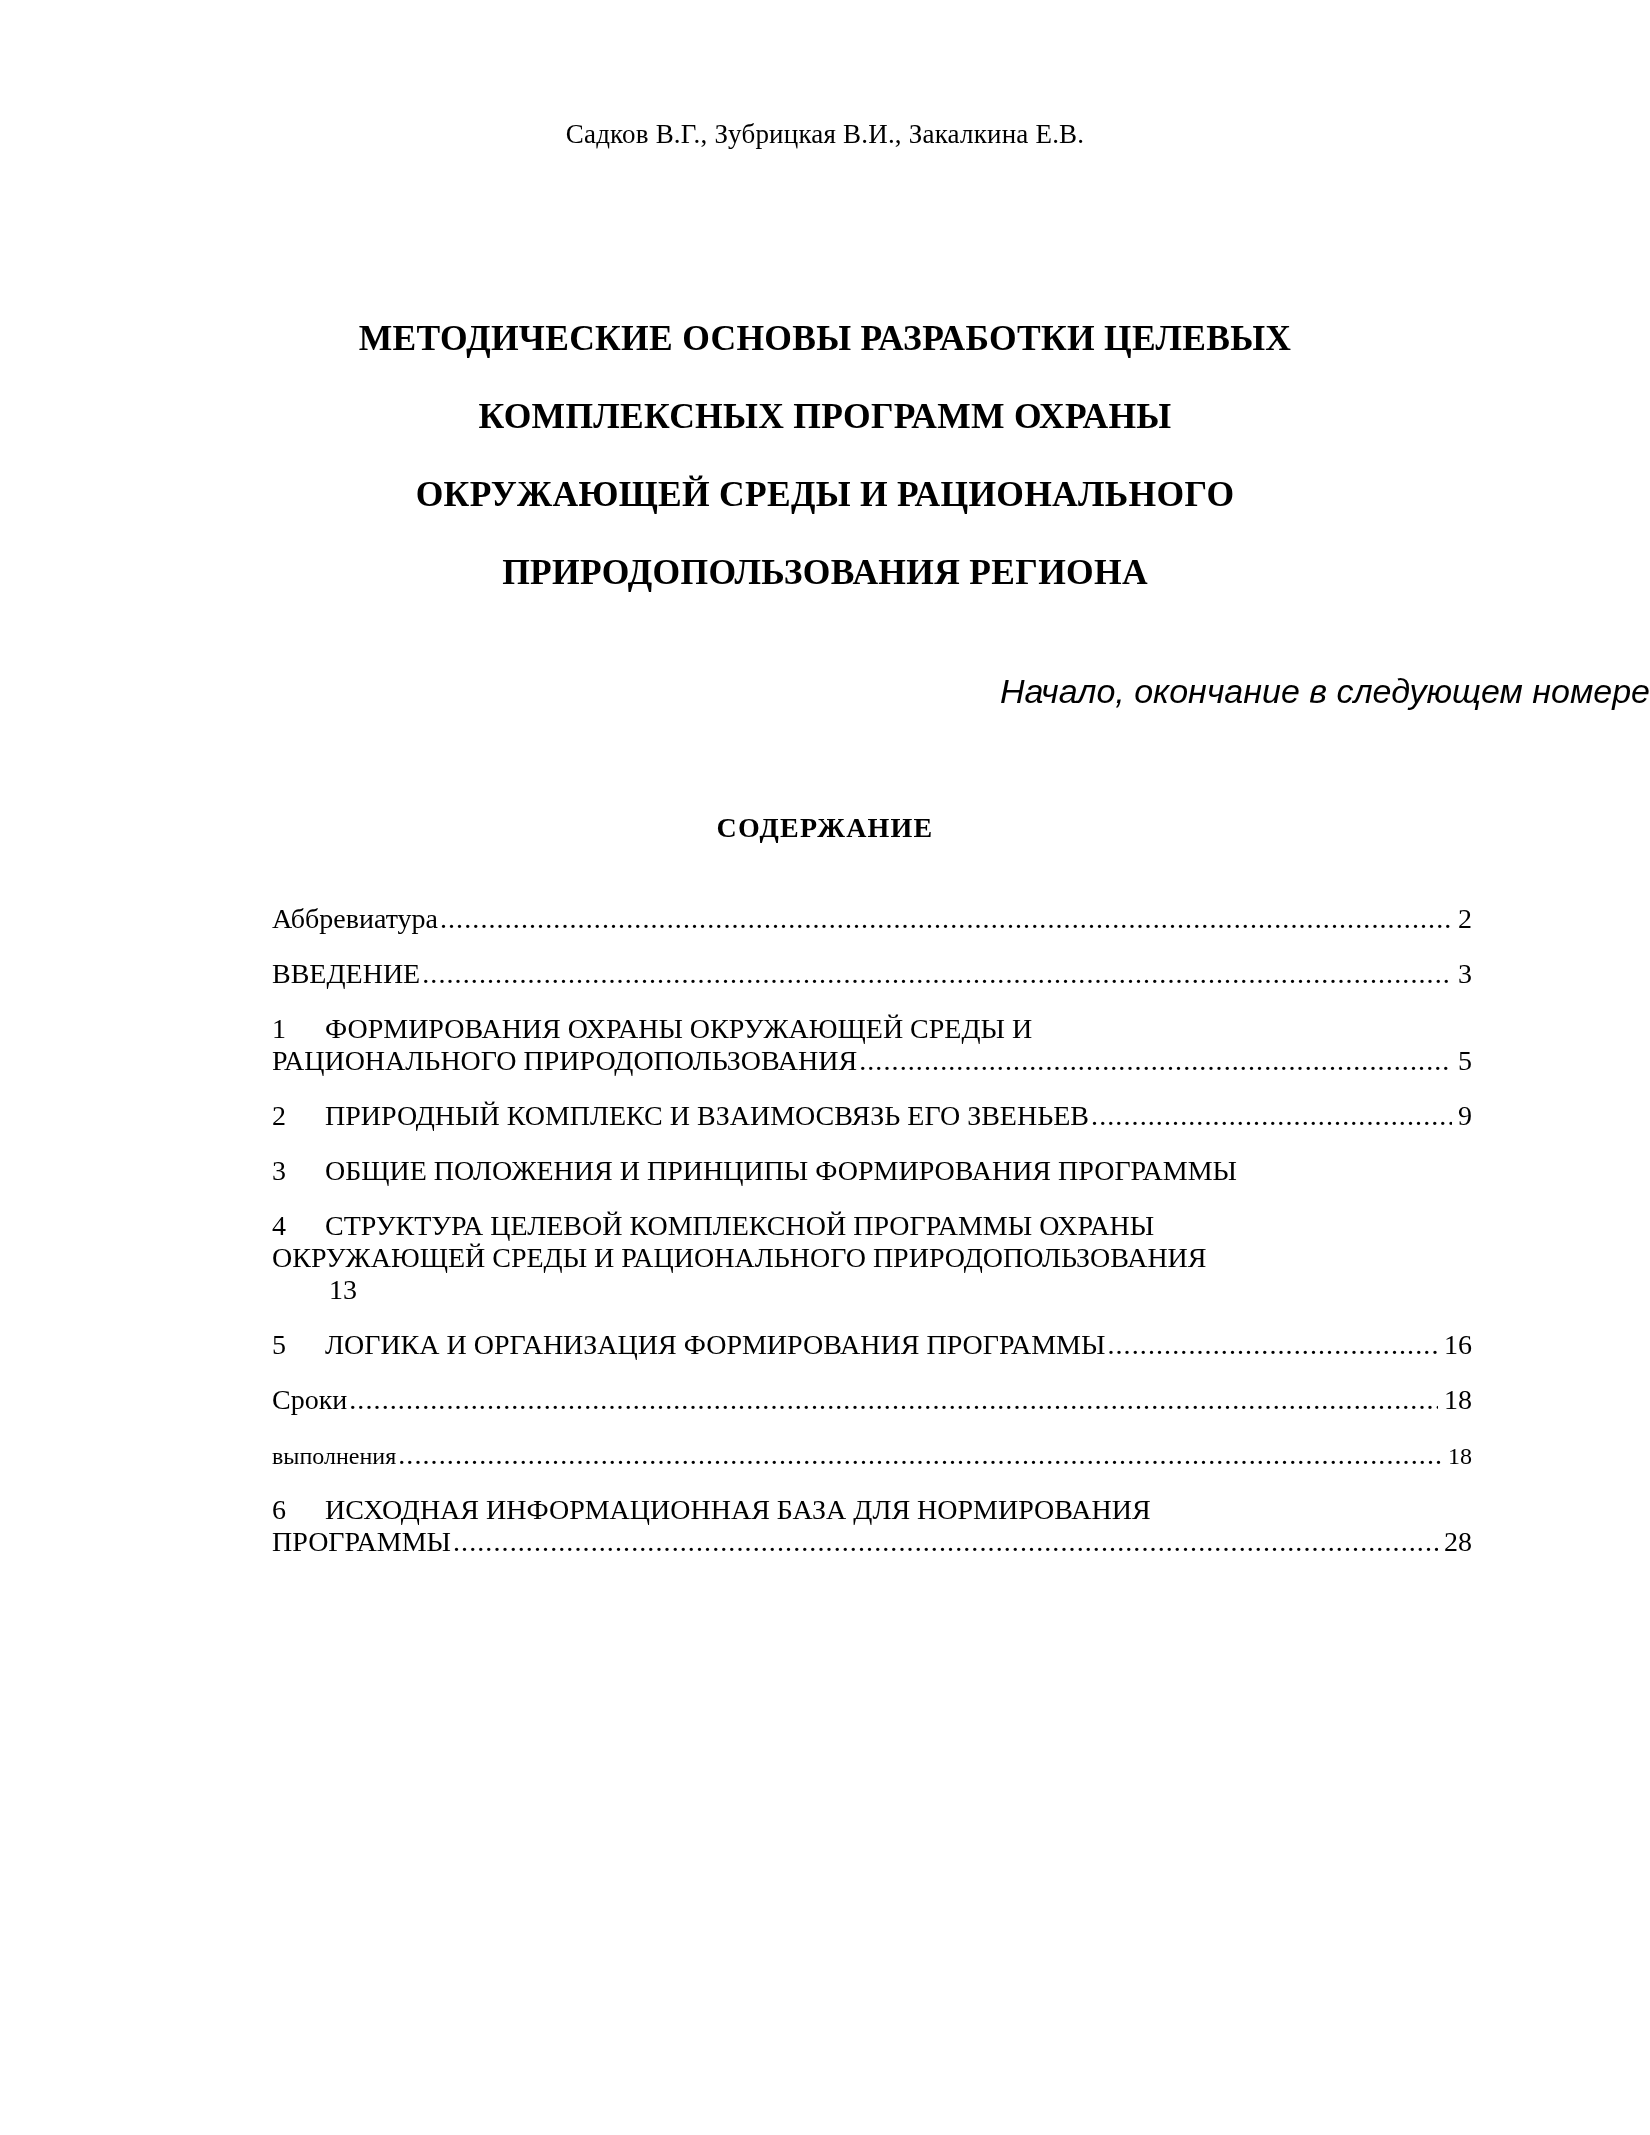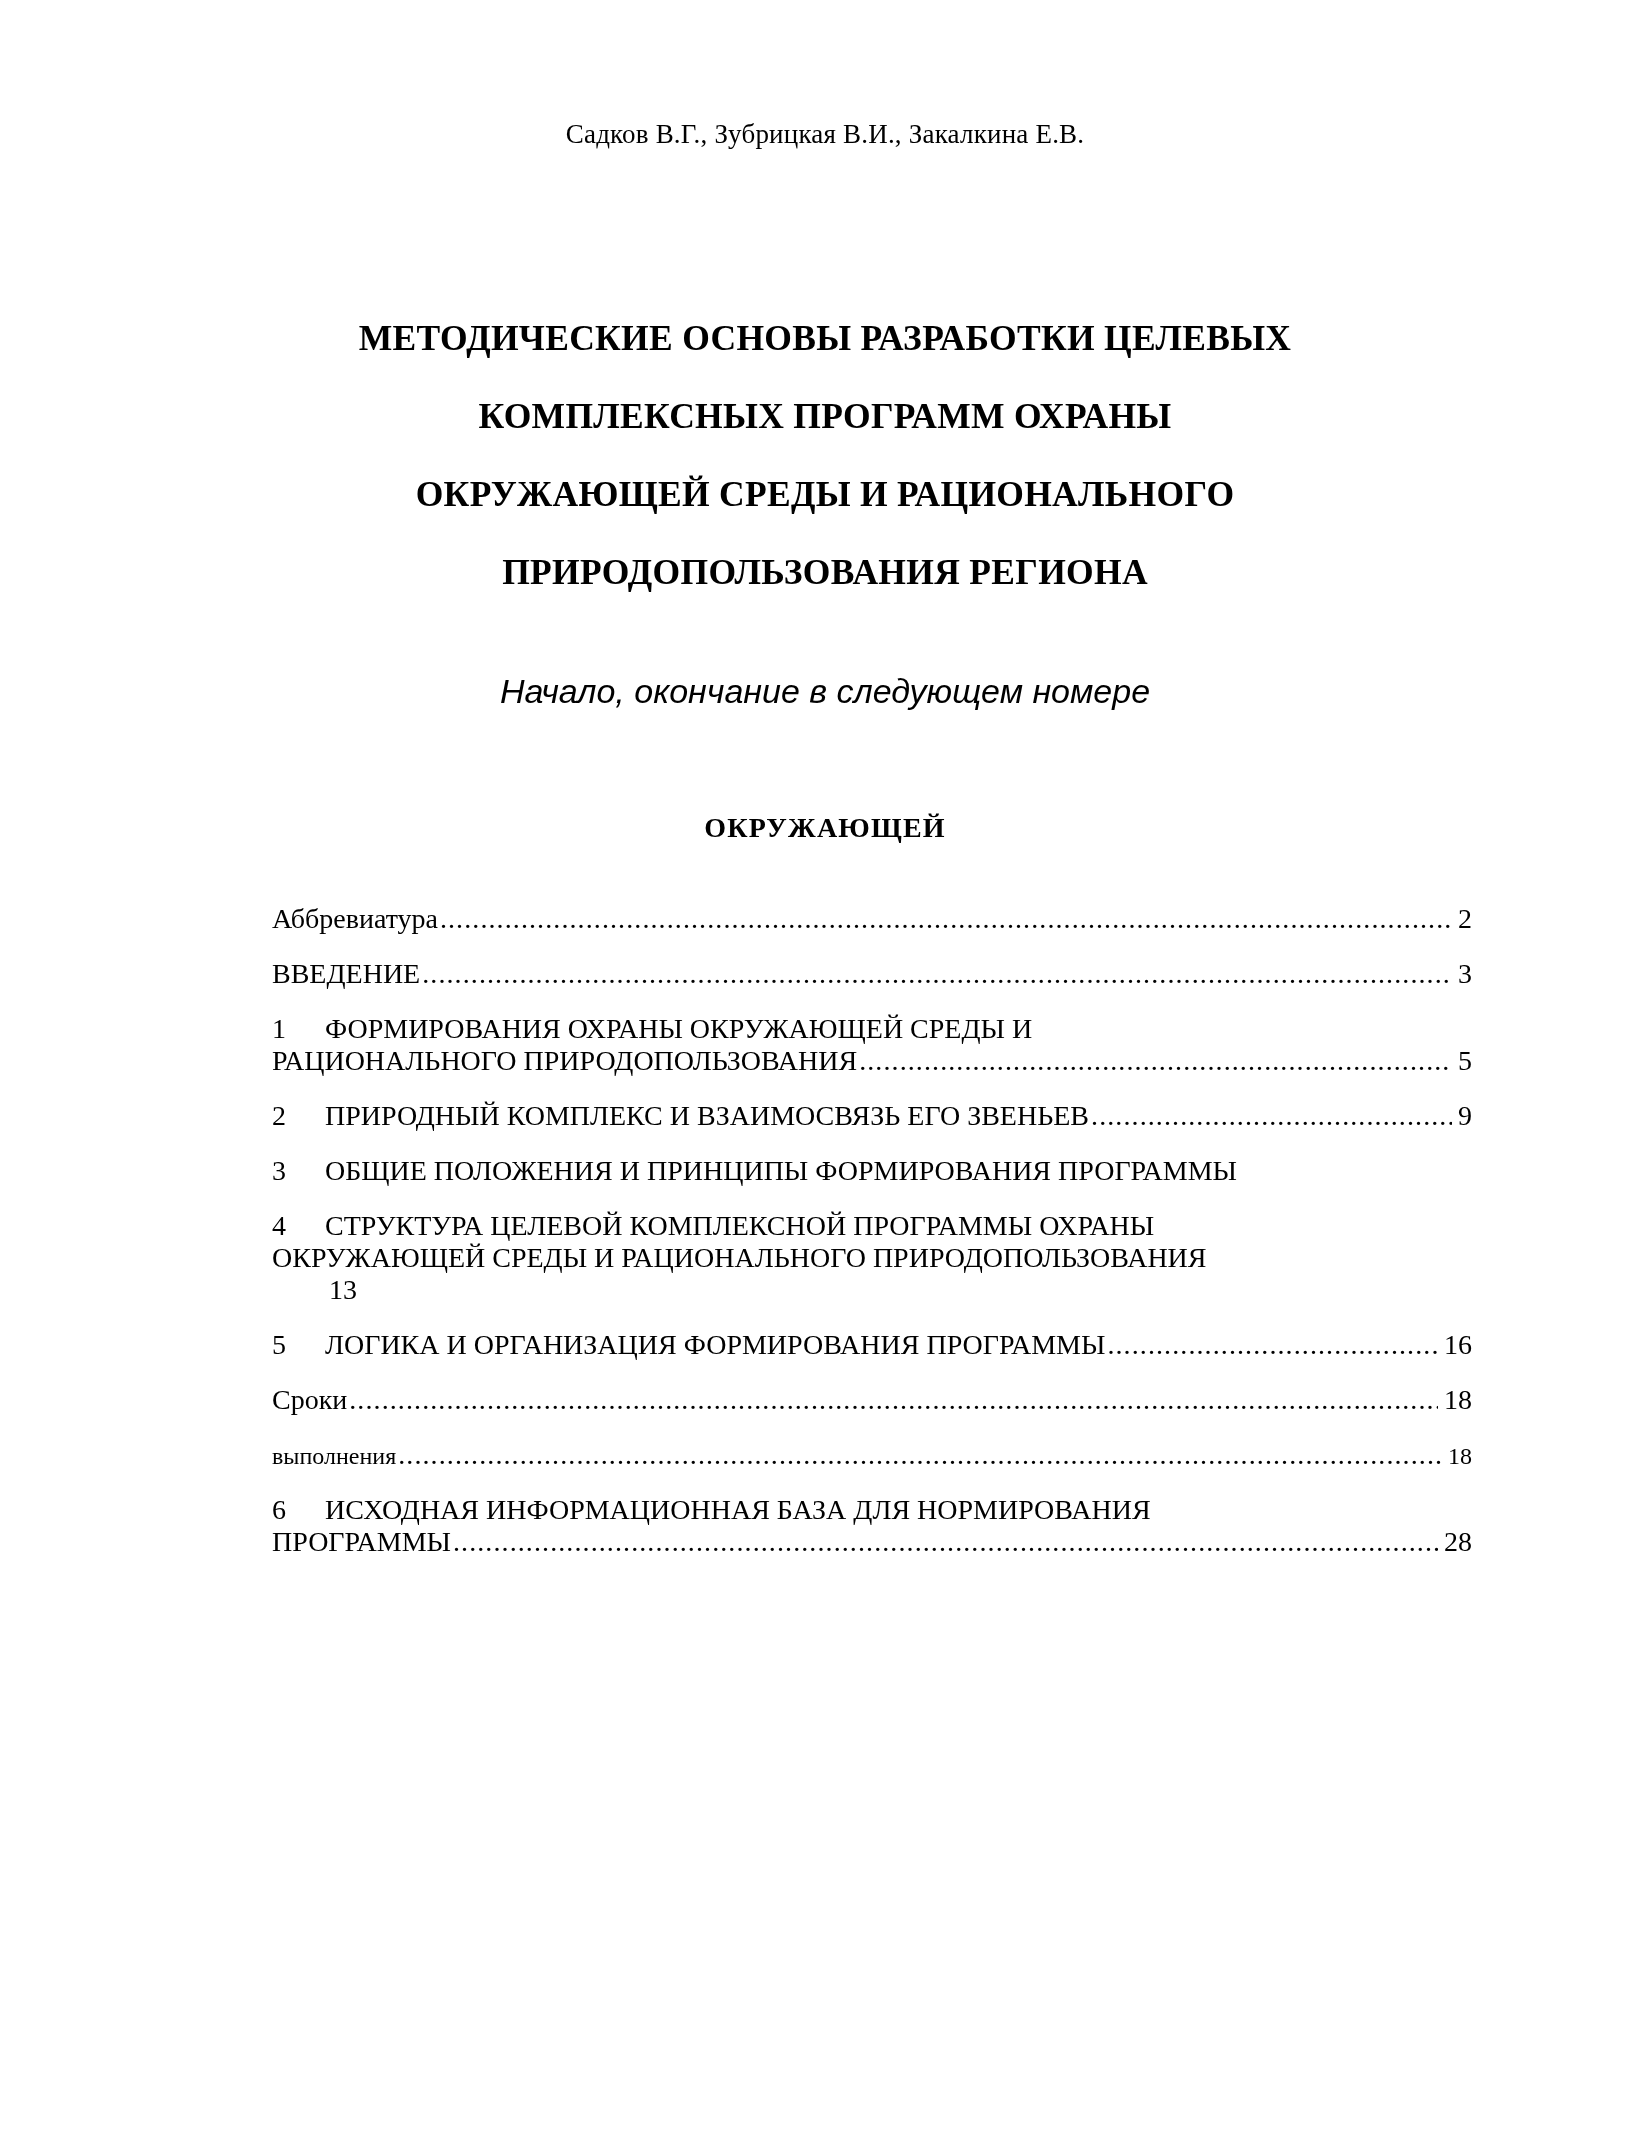--- a/index.html
+++ b/index.html
@@ -45,21 +45,21 @@
     letter-spacing: 0.3px;
   }
   .doc-title .tline { display: block; white-space: nowrap; }
 
   
   .subtitle {
     position: absolute;
     left: 0;
     right: 0;
     top: 672px;
-    text-align: center;
+    text-align: right;
     font-family: "Liberation Sans", "DejaVu Sans", sans-serif;
     font-style: italic;
     font-size: 34px;
   }
 
   
   .toc-heading {
     position: absolute;
     left: 0;
     right: 0;
@@ -153,21 +153,21 @@
 
   <div class="doc-title">
     <span class="tline">МЕТОДИЧЕСКИЕ ОСНОВЫ РАЗРАБОТКИ ЦЕЛЕВЫХ</span>
     <span class="tline">КОМПЛЕКСНЫХ ПРОГРАММ ОХРАНЫ</span>
     <span class="tline">ОКРУЖАЮЩЕЙ СРЕДЫ И РАЦИОНАЛЬНОГО</span>
     <span class="tline">ПРИРОДОПОЛЬЗОВАНИЯ РЕГИОНА</span>
   </div>
 
   <div class="subtitle">Начало, окончание в следующем номере</div>
 
-  <div class="toc-heading">ОКРУЖАЮЩЕЙ</div>
+  <div class="toc-heading">СОДЕРЖАНИЕ</div>
 
   <div class="toc">
 
     <div class="toc-entry">
       <div class="row">
         <span class="label">Аббревиатура</span>
         <span class="leader"></span>
         <span class="page-no">2</span>
       </div>
     </div>

